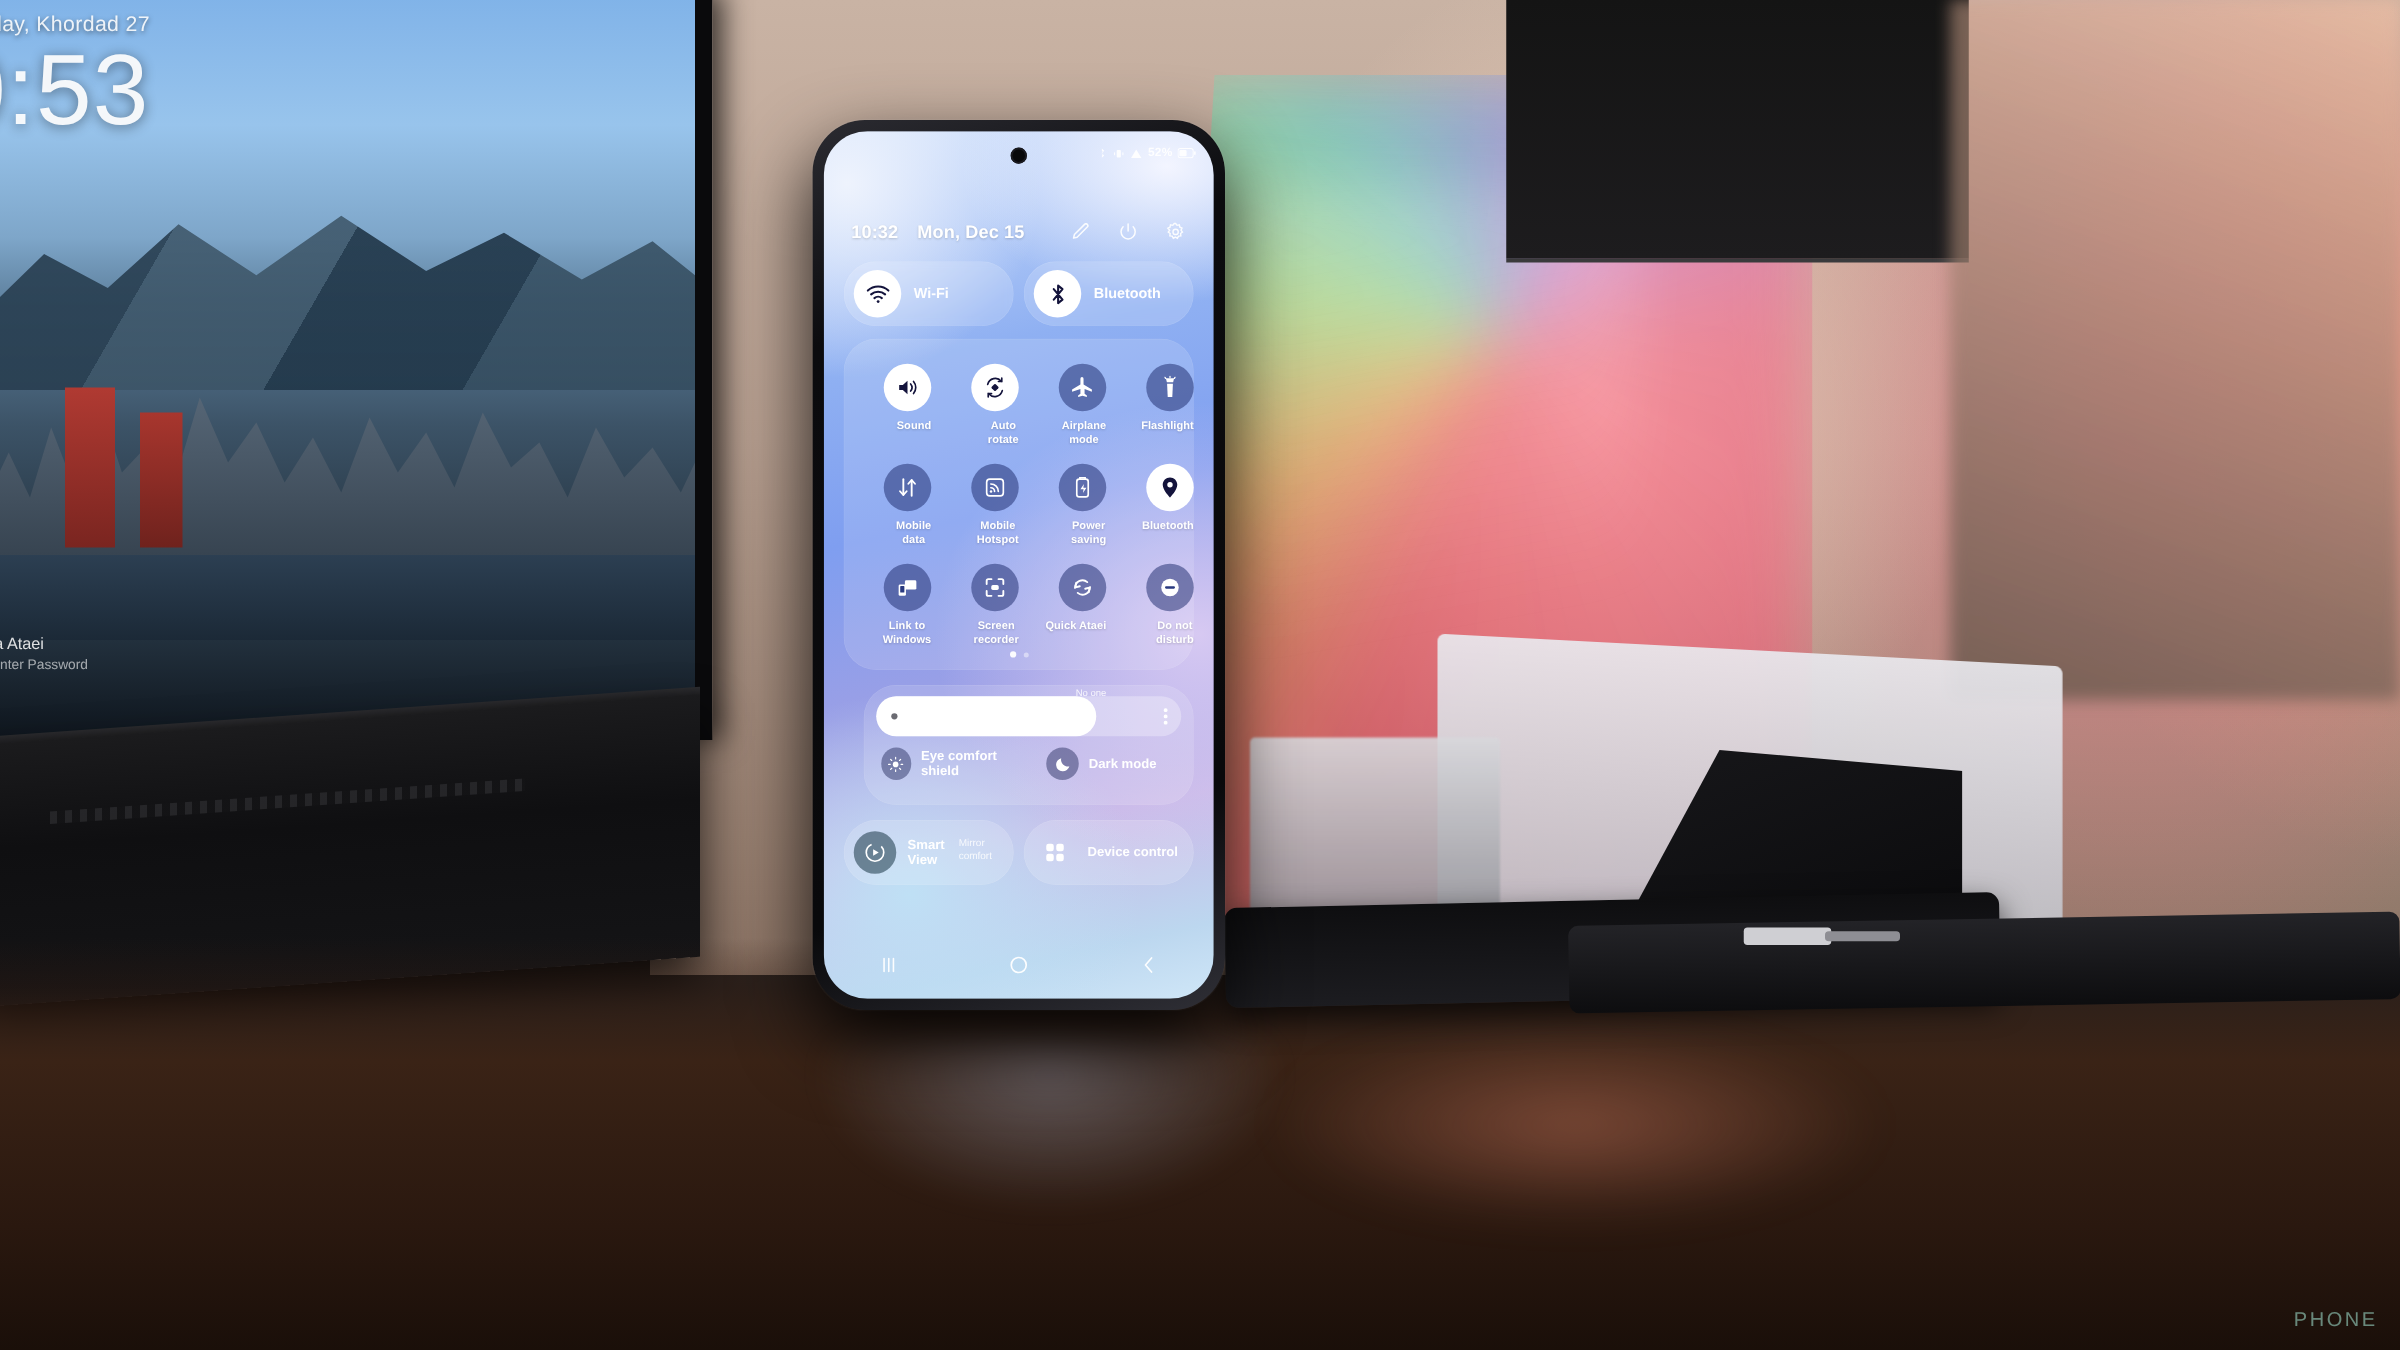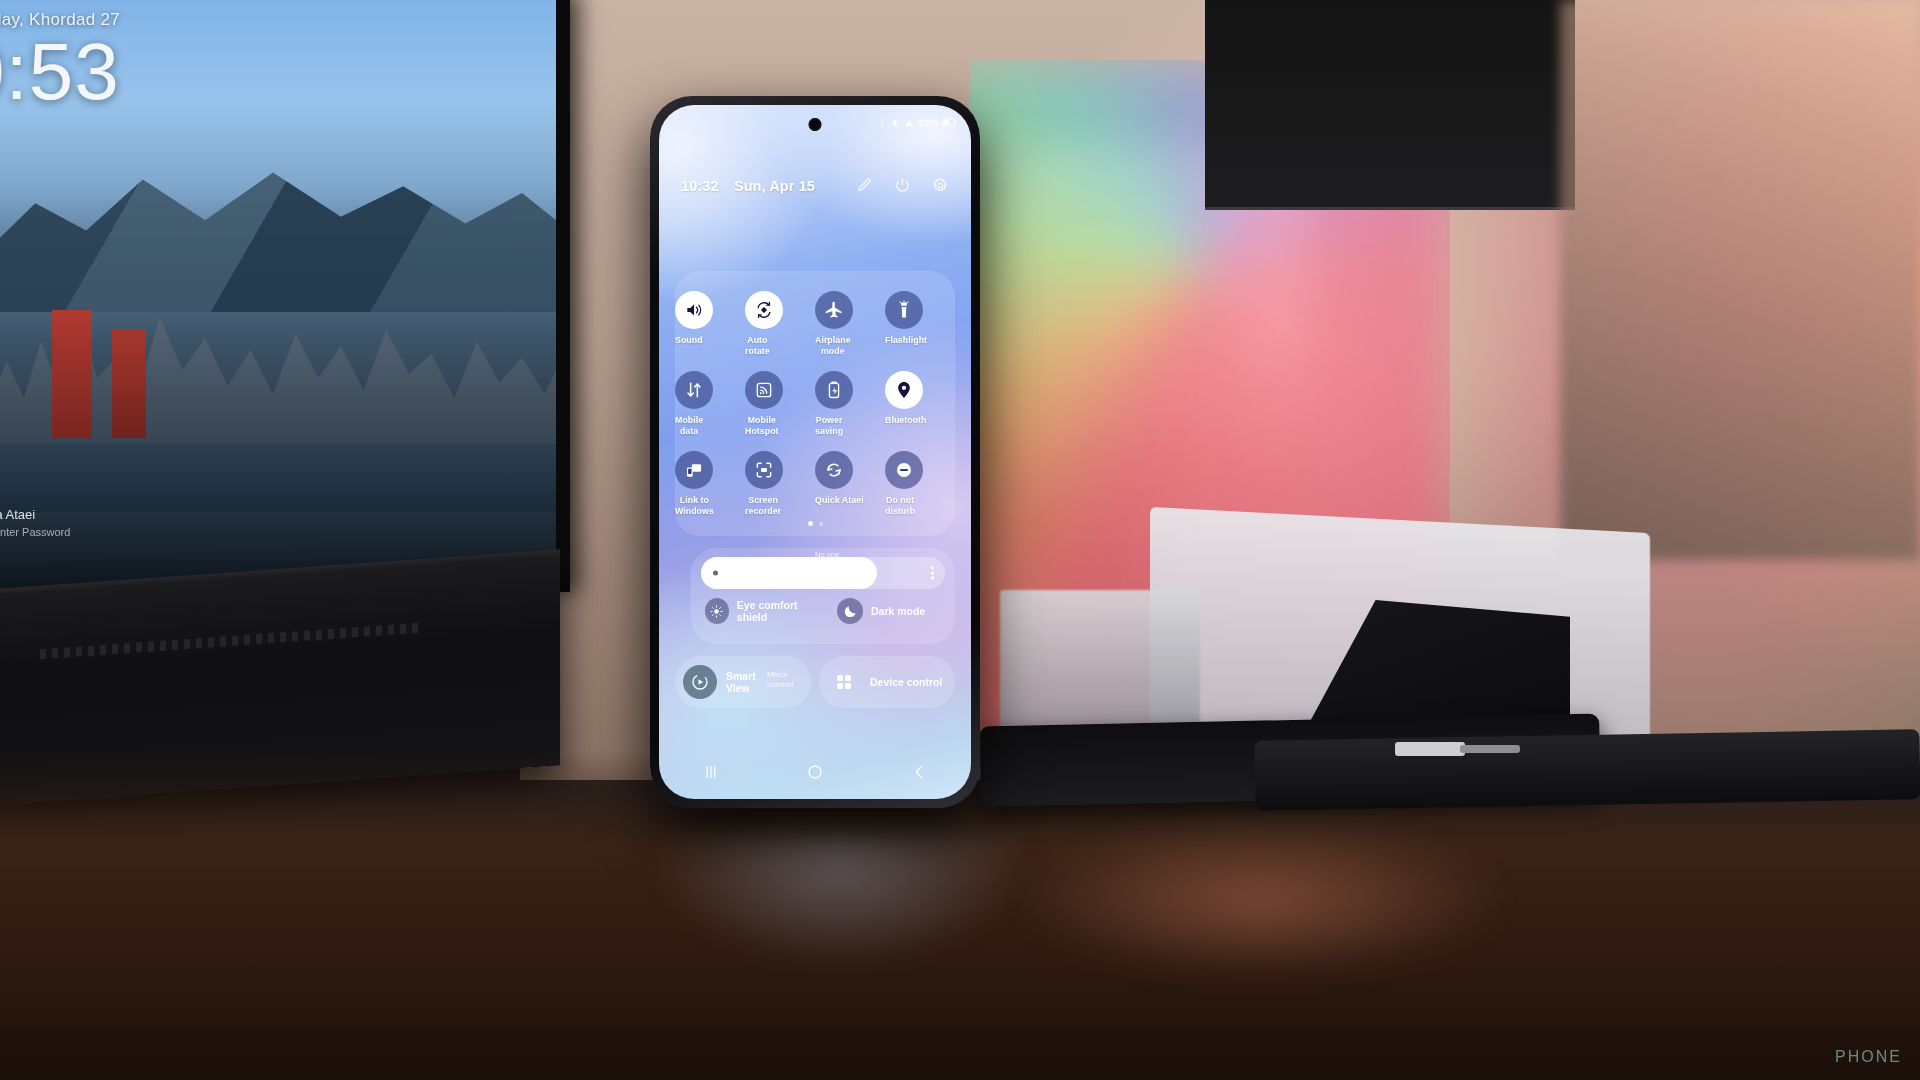--- a/index.html
+++ b/index.html
@@ -233,21 +233,21 @@
   
   .grid-panel {
     position:absolute; left:16px; right:16px; top:166px; height:265px;
     border-radius:26px; background:rgba(255,255,255,.14);
     box-shadow:inset 0 0 0 .5px rgba(255,255,255,.10);
   }
   .grid {
     position:absolute; left:0; right:0; top:20px;
     display:grid; grid-template-columns:repeat(4,1fr); row-gap:14px;
   }
-  .tile { display:flex; flex-direction:column; align-items:flex-start; cursor:pointer; }
+  .tile { display:flex; flex-direction:column; align-items:flex-end; cursor:pointer; }
   .tile .ic {
     width:38px; height:38px; border-radius:50%;
     display:flex; align-items:center; justify-content:center;
     background:rgba(30,45,110,.52);
   }
   .tile.on .ic { background:#fff; }
   .tile .ic svg { width:20px; height:20px; }
   .tile .tl {
     margin-top:6px; color:#fff; font-size:8.8px; font-weight:700;
     line-height:11px; text-align:center; letter-spacing:.05px;
@@ -391,21 +391,21 @@
               <rect x="2.6" y="2.6" width="10" height="8.8" rx="1.6" fill="#fff"></rect>
               <rect x="23" y="4.4" width="2.2" height="5.2" rx="1.1" fill="#fff"></rect>
             </svg>
         </span>
       </div>
 
       <div class="qp-header">
         <div class="clockline">
           <span>10:32</span>
           <span class="sep"></span>
-          <span>Sun, Apr 15</span>
+          <span>Mon, Dec 15</span>
         </div>
         <div class="hdr-icons">
           <span class="hi">
             <svg viewBox="0 0 24 24" fill="none" stroke="#fff" stroke-width="1.7" stroke-linecap="round" stroke-linejoin="round">
                 <path d="M16.5 3.5a2.1 2.1 0 013 3L8 18l-4 1 1-4L16.5 3.5z"></path>
               </svg>
           </span>
           <span class="hi">
             <svg viewBox="0 0 24 24" fill="none" stroke="#fff" stroke-width="1.7" stroke-linecap="round">
                 <path d="M12 3v8"></path>
@@ -414,20 +414,44 @@
           </span>
           <span class="hi">
             <svg viewBox="0 0 24 24" fill="none" stroke="#fff" stroke-width="1.6">
                 <circle cx="12" cy="12" r="3"></circle>
                 <path d="M12 2.5l1.6 2.1 2.6-.5.6 2.6 2.4 1.1-1.1 2.4 1.6 2.1-2.1 1.6.3 2.6-2.6.3-1.3 2.3-2.3-1.3-2.3 1.3-1.3-2.3-2.6-.3.3-2.6-2.1-1.6 1.6-2.1L3.2 7.8l2.4-1.1.6-2.6 2.6.5L10.4 2.5z"></path>
               </svg>
           </span>
         </div>
       </div>
 
+      <div class="pill-row">
+
+        <div class="pill">
+          <span class="circ">
+            <svg viewBox="0 0 24 24" fill="none" stroke="#14143c" stroke-width="1.9" stroke-linecap="round">
+                <path d="M2.6 8.5a14 14 0 0118.8 0"></path>
+                <path d="M5.6 12a9.6 9.6 0 0112.8 0"></path>
+                <path d="M8.6 15.4a5.2 5.2 0 016.8 0"></path>
+                <circle cx="12" cy="18.6" r="1.3" fill="#14143c" stroke="none"></circle>
+              </svg>
+          </span>
+          <span class="lbl">Wi-Fi</span>
+        </div>
+
+        <div class="pill">
+          <span class="circ">
+            <svg viewBox="0 0 24 24" fill="none" stroke="#14143c" stroke-width="1.9" stroke-linejoin="round" stroke-linecap="round">
+                <path d="M8 7.2L16 16.8 12 20V4l4 3.2L8 16.8"></path>
+              </svg>
+          </span>
+          <span class="lbl">Bluetooth</span>
+        </div>
+
+      </div>
 
       <div class="grid-panel">
         <div class="grid">
 
           <div class="tile on">
             <span class="ic">
               <svg viewBox="0 0 24 24" fill="#14143c">
                   <path d="M4 9.5h3.5L12 5.5v13L7.5 14.5H4z"></path>
                   <path d="M15 8.6a5.4 5.4 0 010 6.8" fill="none" stroke="#14143c" stroke-width="1.6" stroke-linecap="round"></path>
                   <path d="M17.8 6.2a9 9 0 010 11.6" fill="none" stroke="#14143c" stroke-width="1.6" stroke-linecap="round"></path>

